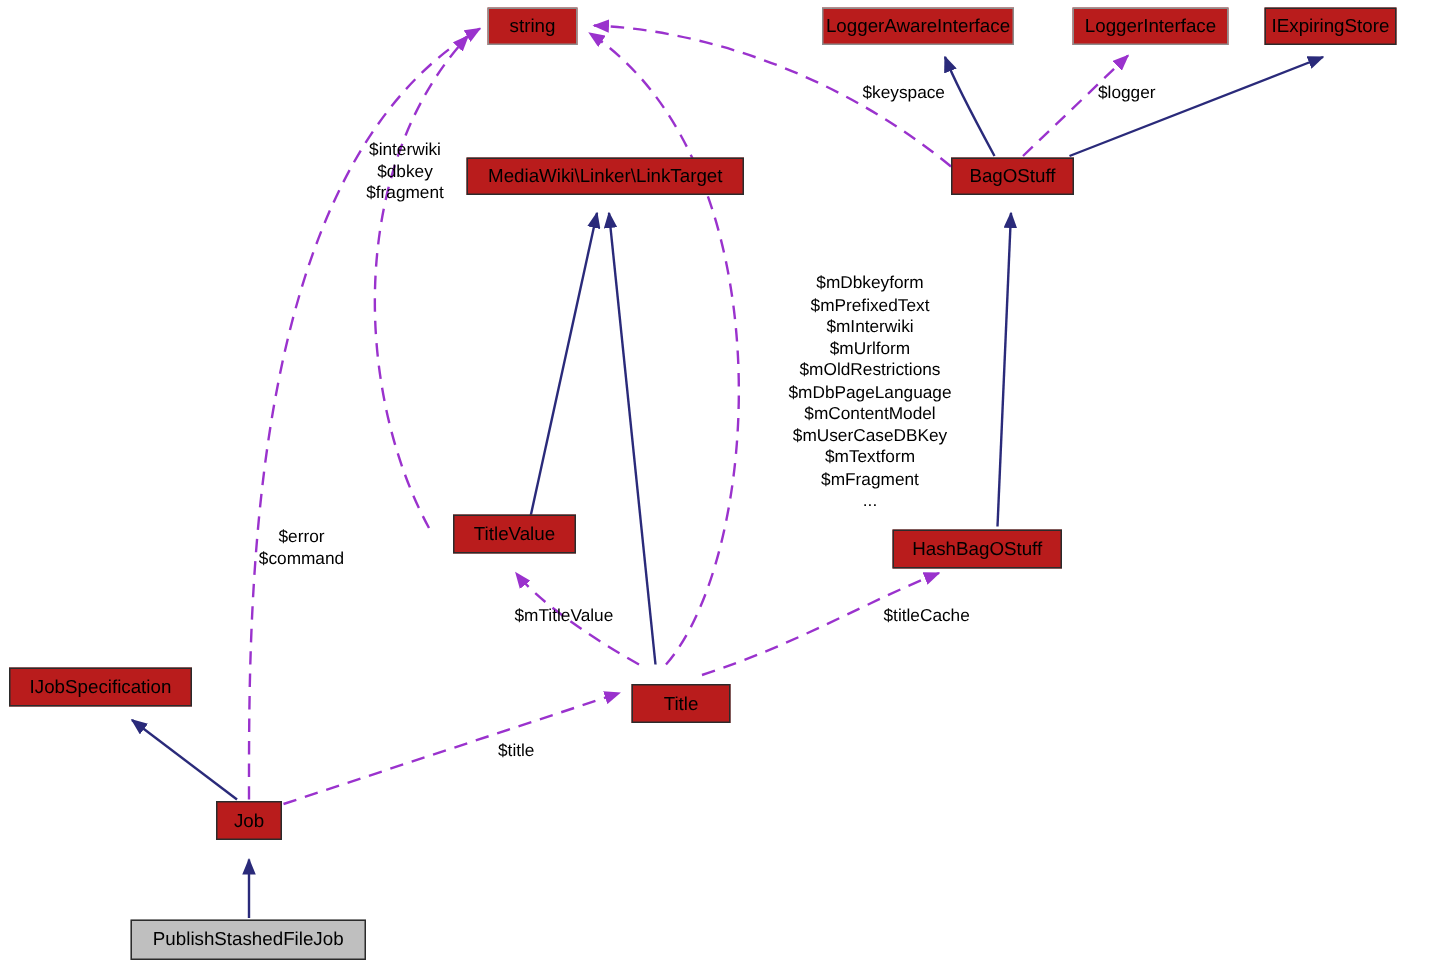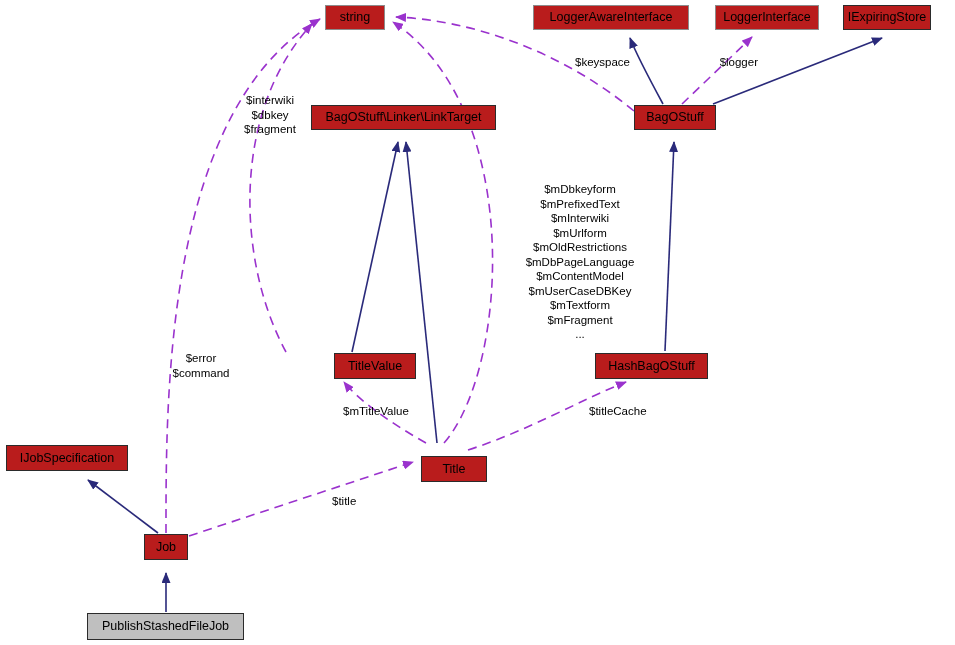--- a/index.html
+++ b/index.html
@@ -64,45 +64,45 @@
       <path d="M 444,443 C 508,370 525,110 393,22"></path>
       <path d="M 166,533 C 166,400 164,110 320,19"></path>
       <path d="M 426,443 C 392,424 358,400 344,382"></path>
       <path d="M 468,450 C 530,430 580,400 626,382"></path>
       <path d="M 189,536 L 413,462"></path>
     </g>
   </svg>
 
   <div class="node strong" style="left:325px;top:5px;width:60px;height:25px;border:1px solid #8c8c8c;">string</div>
 
-  <div class="node" style="left:533px;top:5px;width:156px;height:25px;">LoggerAwareInterface</div>
+  <div class="node" style="left:548px;top:5px;width:128px;height:25px;">LoggerAwareInterface</div>
 
   <div class="node" style="left:715px;top:5px;width:104px;height:25px;">LoggerInterface</div>
 
   <div class="node strong" style="left:843px;top:5px;width:88px;height:25px;">IExpiringStore</div>
 
-  <div class="node strong" style="left:311px;top:105px;width:185px;height:25px;">BagOStuff\Linker\LinkTarget</div>
+  <div class="node strong" style="left:311px;top:105px;width:185px;height:25px;">MediaWiki\Linker\LinkTarget</div>
 
   <div class="node strong" style="left:634px;top:105px;width:82px;height:25px;">BagOStuff</div>
 
-  <div class="node strong" style="left:302px;top:353px;width:82px;height:26px;margin-left:32px;">TitleValue</div>
+  <div class="node strong" style="left:302px;top:343px;width:82px;height:26px;">TitleValue</div>
 
   <div class="node strong" style="left:595px;top:353px;width:113px;height:26px;">HashBagOStuff</div>
 
   <div class="node strong" style="left:421px;top:456px;width:66px;height:26px;">Title</div>
 
   <div class="node strong" style="left:6px;top:445px;width:122px;height:26px;">IJobSpecification</div>
 
   <div class="node strong" style="left:144px;top:534px;width:44px;height:26px;">Job</div>
 
   <div class="node focus" style="left:87px;top:613px;width:157px;height:27px;">PublishStashedFileJob</div>
 
   <div class="elabel" style="left:575px;top:55px;width:76px;text-align:left;">$keyspace</div>
 
-  <div class="elabel" style="left:696px;top:55px;width:62px;text-align:right;">$logger</div>
+  <div class="elabel" style="left:732px;top:55px;width:62px;text-align:left;">$logger</div>
 
   <div class="elabel" style="left:232px;top:93px;width:76px;text-align:center;">$interwiki
 $dbkey
 $fragment</div>
 
   <div class="elabel" style="left:510px;top:182px;width:140px;text-align:center;">$mDbkeyform
 $mPrefixedText
 $mInterwiki
 $mUrlform
 $mOldRestrictions

